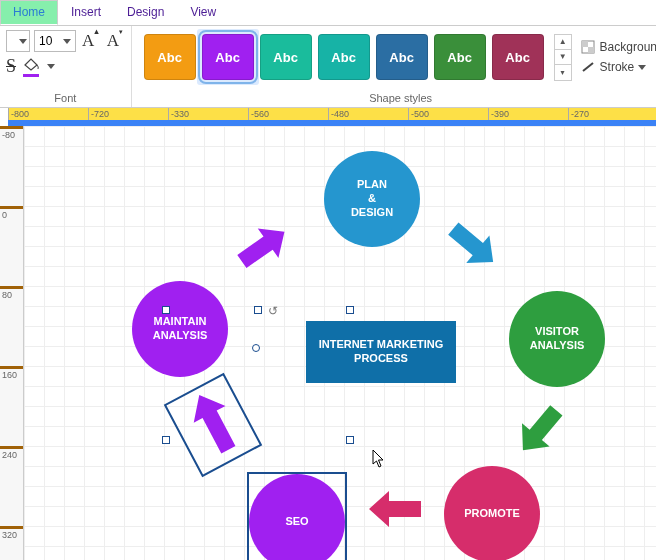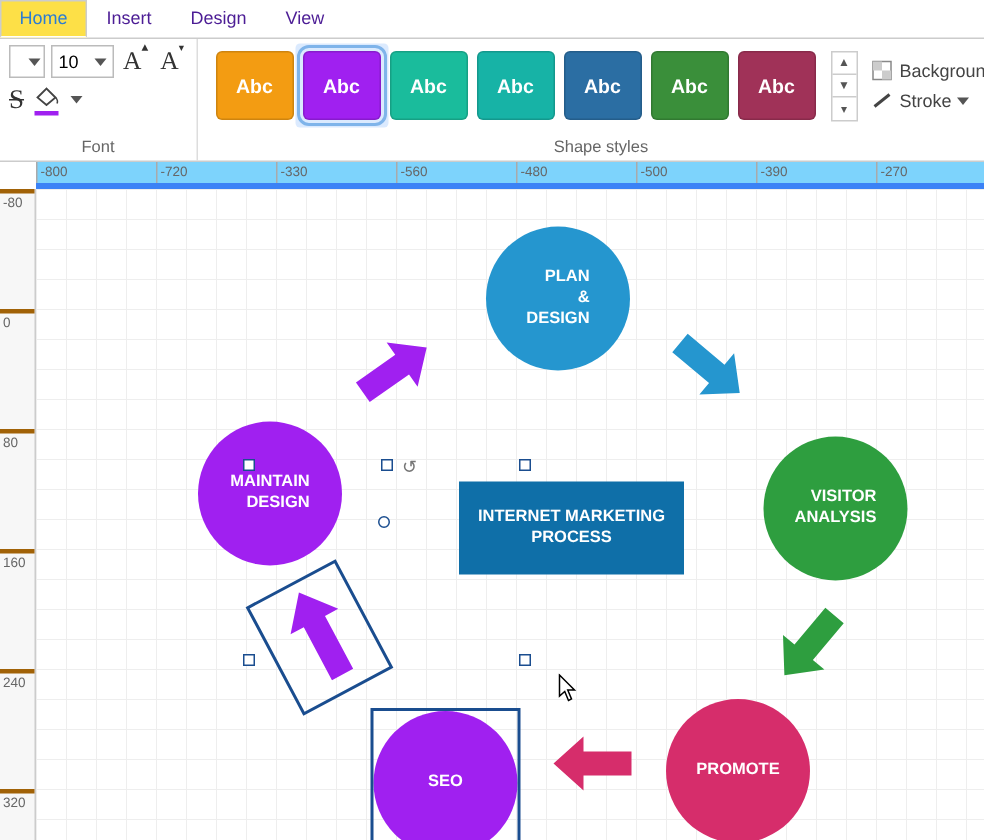--- a/index.html
+++ b/index.html
@@ -1,21 +1,21 @@
 <!DOCTYPE html>
 <html><head>
 <meta charset="utf-8">
 <style>
 * { margin: 0; padding: 0; box-sizing: border-box; }
 body { font-family: "Segoe UI", Arial, sans-serif; font-size: 12px; background: #fff; width: 656px; height: 560px; overflow: hidden; position: relative; }
 
 
 .tabs { display: flex; border-bottom: 1px solid #ccc; height: 26px; }
 .tab { padding: 4px 12px; color: #4c1d95; cursor: pointer; border: 1px solid transparent; }
-.tab.active { color: #2B7CD3; border: 1px solid #ccc; border-bottom: 1px solid #fff; background: #fde047; }
+.tab.active { color: #2B7CD3; border: 1px solid #ccc; border-bottom: 1px solid #fff; background: #86efac; }
 
 
 .ribbon { display: flex; height: 82px; border-bottom: 1px solid #ccc; }
 .group { border-right: 1px solid #ddd; padding: 4px 6px 0 6px; display: flex; flex-direction: column; justify-content: space-between; align-items: center; }
 .group-label { font-size: 11px; color: #666; text-align: center; padding: 2px 0 3px 0; width: 100%; }
 .font-row1 { display: flex; gap: 4px; align-items: center; }
 .font-dd { width: 24px; height: 22px; border: 1px solid #bbb; background: #fff; display: flex; align-items: center; justify-content: flex-end; padding-right: 2px; }
 .size-dd { width: 42px; height: 22px; border: 1px solid #bbb; background: #fff; display: flex; align-items: center; padding: 0 4px; justify-content: space-between; }
 .caret { width: 0; height: 0; border-left: 4px solid transparent; border-right: 4px solid transparent; border-top: 5px solid #555; }
 .fontsize-btn { font-family: "Times New Roman", serif; font-size: 17px; color: #333; padding: 0 2px; }
@@ -34,36 +34,36 @@
 .swatch.selected { outline: 2px solid #7fb4ea; outline-offset: 2px; background-clip: padding-box; position: relative; }
 .swatch.selected::before { content: ""; position: absolute; inset: -6px; background: #dbeafe; z-index: -1; border-radius: 3px; }
 .scroll-btns { display: flex; flex-direction: column; border: 1px solid #ccc; }
 .scroll-btns div { width: 16px; height: 15px; display: flex; align-items: center; justify-content: center; border-bottom: 1px solid #ccc; font-size: 8px; color: #555; }
 .scroll-btns div:last-child { border-bottom: none; }
 .side-opts { display: flex; flex-direction: column; gap: 4px; font-size: 12px; color: #444; margin-left: 4px; }
 .side-opt { display: flex; align-items: center; gap: 4px; }
 .opt-icon { width: 16px; height: 16px; display: flex; align-items: center; justify-content: center; }
 
 
-.hruler { position: relative; height: 18px; border-bottom: 4px solid #3b82f6; background: #7dd3fc; margin-left: 24px; overflow: hidden; }
+.hruler { position: relative; height: 18px; border-bottom: 6px solid #3b82f6; background: #fde047; margin-left: 8px; overflow: hidden; }
 .hruler .tick { position: absolute; top: 0; height: 18px; border-left: 1px solid #aaa; }
 .hruler .tick span { position: absolute; top: 1px; left: 2px; font-size: 9px; color: #666; }
 .vruler { position: absolute; left: 0; top: 126px; width: 24px; bottom: 0; border-right: 1px solid #ccc; background: #f7f7f7; overflow: hidden; }
 .vruler .tick { position: absolute; left: 0; width: 24px; border-top: 3px solid #a16207; }
 .vruler .tick span { position: absolute; left: 2px; top: 1px; font-size: 9px; color: #666; }
 
 
 .canvas { position: absolute; left: 24px; top: 126px; right: 0; bottom: 0; overflow: hidden;
   background-color: #fff;
   background-image: linear-gradient(#eee 1px, transparent 1px), linear-gradient(90deg, #eee 1px, transparent 1px),
                     linear-gradient(#e2e2e2 1px, transparent 1px), linear-gradient(90deg, #e2e2e2 1px, transparent 1px);
   background-size: 20px 20px, 20px 20px, 80px 80px, 80px 80px;
 }
 .shape { position: absolute; display: flex; align-items: center; justify-content: center; text-align: center; color: #fff; font-weight: bold; font-size: 11px; line-height: 1.25; }
-.circle { border-radius: 50%; text-align: right; }
+.circle { border-radius: 50%; }
 .rect { }
 .sel-handle { position: absolute; width: 8px; height: 8px; background: #fff; border: 1px solid #1a4d8f; }
 .sel-box { position: absolute; border: 2px solid #1a4d8f; }
 .rot-handle { position: absolute; font-size: 12px; color: #777; }
 
 
 .arrow { position: absolute; }
 
 
 .cursor { position: absolute; width: 14px; height: 20px; }
@@ -221,21 +221,21 @@
     <span>PROMOTE</span>
   </div>
 
   <div class="shape circle" style="left:225px; top:348px; width:96px; height:96px; background:#a020f0;">
     <span>SEO</span>
   </div>
   <div class="sel-box" style="left:223px; top:346px; width:100px; height:90px; border-color:#1a4d8f;"></div>
 
   <div class="shape circle" style="left:108px; top:155px; width:96px; height:96px; background:#a020f0;">
     <span style="white-space:pre-line">MAINTAIN
-DESIGN</span>
+ANALYSIS</span>
   </div>
 
   <svg class="arrow" style="left:415px; top:90px;" width="70" height="60">
     <g transform="rotate(40 35 30)">
         <path d="M8 22 L40 22 L40 12 L60 30 L40 48 L40 38 L8 38 Z" fill="#2596cf"></path>
       </g>
   </svg>
   <svg class="arrow" style="left:480px; top:275px;" width="70" height="60">
     <g transform="rotate(130 35 30)">
         <path d="M8 22 L40 22 L40 12 L60 30 L40 48 L40 38 L8 38 Z" fill="#2e9e3f"></path>

